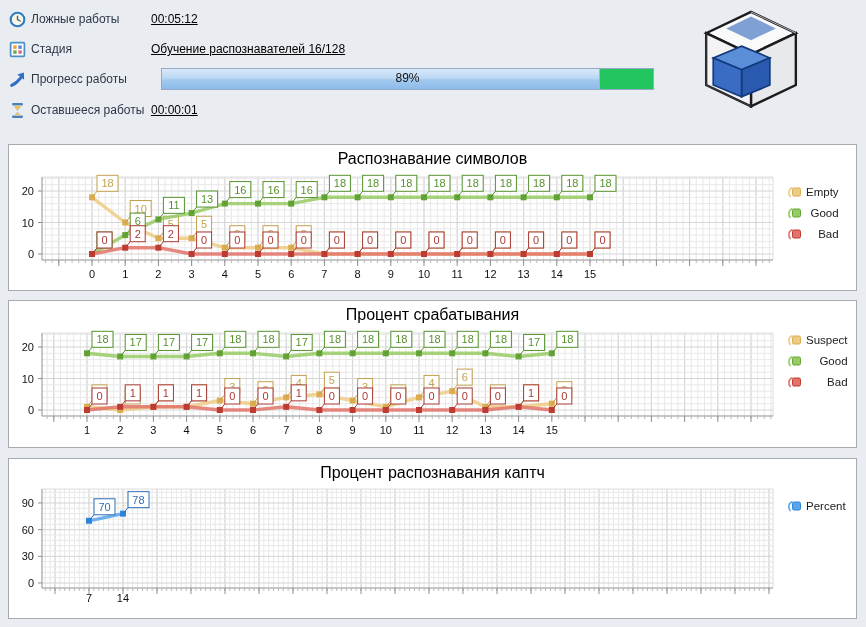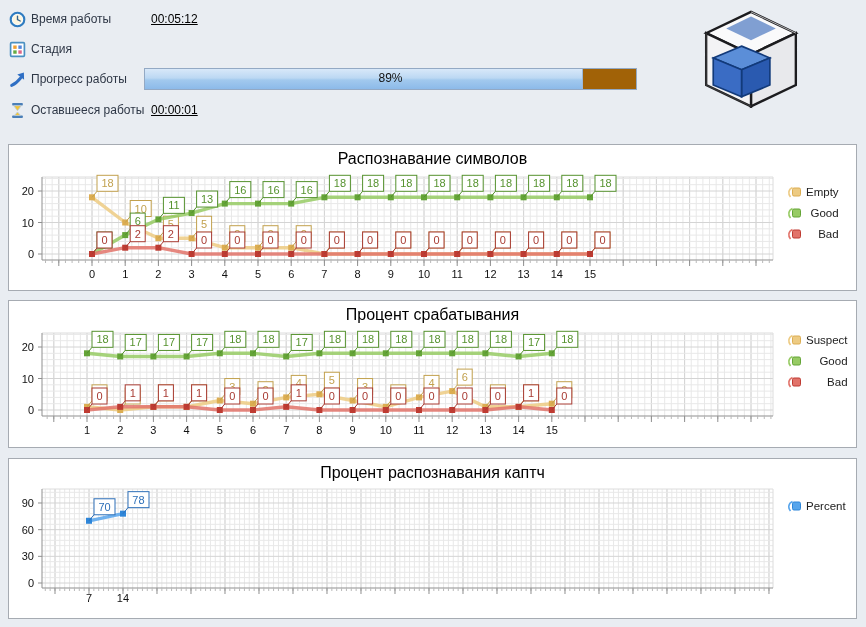--- a/index.html
+++ b/index.html
@@ -3,21 +3,21 @@
 <meta charset="utf-8">
 <style>
   html,body{margin:0;padding:0;}
   body{width:866px;height:627px;background:#e9edf2;font-family:"Liberation Sans",sans-serif;overflow:hidden;}
   .app{position:relative;width:866px;height:627px;background:#e9edf2;}
   
   .irow{position:absolute;left:9px;display:flex;align-items:center;height:20px;}
   .icon{width:17px;height:17px;display:inline-block;margin-right:5px;}
   .ilabel{font-size:12px;color:#2e3746;width:120px;}
   .ivalue{font-size:12px;color:#000;text-decoration:underline;}
-  .progress{position:absolute;left:144px;top:68px;width:491px;height:20px;border:1px solid #93a9c4;background:#a16207;}
+  .progress{position:absolute;left:161px;top:68px;width:491px;height:20px;border:1px solid #93a9c4;background:#22c55e;}
   .progress-fill{position:absolute;left:0;top:0;bottom:0;width:0;
      background:linear-gradient(to bottom,#d8e8f9 0%,#bcd8f3 45%,#a2c9ee 55%,#8cbae9 100%);
      border-right:1px solid #9cb8d8;}
   .progress-text{position:absolute;left:0;right:0;top:2px;text-align:center;font-size:12px;color:#111;}
   .logo{position:absolute;left:692px;top:6px;width:118px;height:118px;}
   
   .panel{position:absolute;left:8px;width:847px;background:#fff;border:1px solid #a6abb2;}
   .p0{top:144px;height:145px;}
   .p1{top:300px;height:146px;}
   .p2{top:458px;height:159px;}
@@ -34,35 +34,36 @@
 <div class="app">
 
   <div class="irow" style="top:9px;">
     <span class="icon">
       <svg width="17" height="17" viewBox="0 0 16 16">
         <circle cx="8" cy="8" r="6.4" fill="#f7fbff" stroke="#2f7cc0" stroke-width="2"></circle>
         <circle cx="8" cy="8" r="4.6" fill="#fdf6df"></circle>
         <path d="M8 4.8 L8 8 L10.6 9.4" stroke="#35648f" stroke-width="1.3" fill="none" stroke-linecap="round"></path>
       </svg>
     </span>
-    <span class="ilabel">Время работы</span>
+    <span class="ilabel">Ложные работы</span>
     <span class="ivalue">00:05:12</span>
   </div>
 
   <div class="irow" style="top:39px;">
     <span class="icon">
       <svg width="17" height="17" viewBox="0 0 16 16">
         <rect x="1.5" y="1.5" width="13" height="13" rx="1" fill="#fff" stroke="#4a90c2" stroke-width="1.6"></rect>
         <rect x="4" y="4.2" width="3.2" height="3.2" fill="#f0a030"></rect>
         <rect x="8.8" y="4.2" width="3.2" height="3.2" fill="#5588dd"></rect>
         <rect x="4" y="8.8" width="3.2" height="3.2" fill="#66aa44"></rect>
         <rect x="8.8" y="8.8" width="3.2" height="3.2" fill="#dd6688"></rect>
       </svg>
     </span>
     <span class="ilabel">Стадия</span>
+    <span class="ivalue">Обучение распознавателей 16/128</span>
   </div>
 
   <div class="irow" style="top:69px;">
     <span class="icon">
       <svg width="17" height="17" viewBox="0 0 16 16">
         <path d="M2.5 13.5 C5 12.5 8 10.5 11 6.5" stroke="#2f6fc4" stroke-width="2.8" fill="none" stroke-linecap="round"></path>
         <polygon points="14,1.5 14.2,8.2 7.8,3.2" fill="#2f6fc4"></polygon>
       </svg>
     </span>
     <span class="ilabel">Прогресс работы</span>

